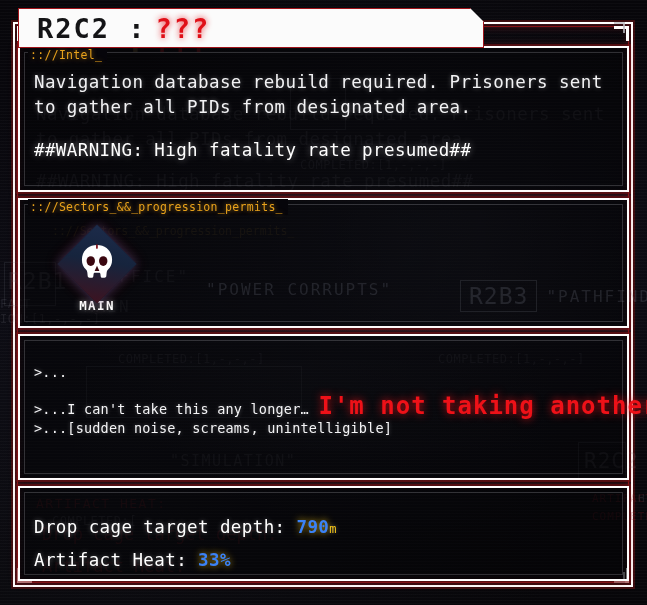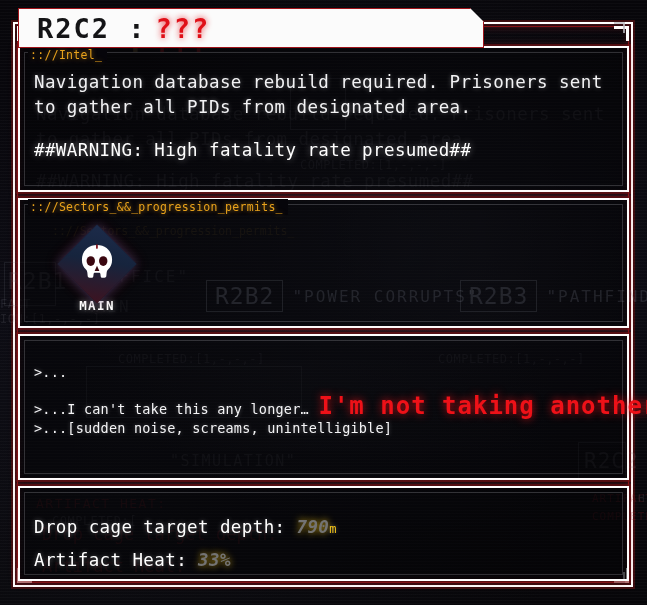--- a/index.html
+++ b/index.html
@@ -180,23 +180,22 @@
   .comm-mix{ display:block; white-space:nowrap; }
 
   
   #panel-metrics{ left:18px; top:486px; width:611px; height:95px; }
   .metric-row{
     color:#ffffff; font-size:17.5px; line-height:31px;
     letter-spacing:.4px; white-space:nowrap;
     text-shadow:0 0 5px rgba(255,255,255,.35);
   }
   .metric-val{
-    color:#737373; font-weight:700;
+    color:#3b82f6; font-weight:700;
     text-shadow:0 0 7px rgba(245,197,24,.8);
-    font-style:italic;
   }
   .metric-unit{ color:#f5c518; font-size:12px; }
 
   
   #ghost-layer{ position:absolute; inset:0; z-index:4; pointer-events:none; }
   .gtxt{
     position:absolute; white-space:nowrap;
     font-family:"DejaVu Sans Mono","Liberation Mono",monospace;
   }
   .g-dim      { color:rgba(128,132,142,.17); }
@@ -292,21 +291,20 @@
             <ellipse cx="22.5" cy="27.5" rx="6.4" ry="7.4" fill="#3a0710"></ellipse>
             <ellipse cx="41.5" cy="27.5" rx="6.4" ry="7.4" fill="#3a0710"></ellipse>
             <path d="M32 34.5l-3.6 8.2h7.2z" fill="#3a0710"></path>
             <rect x="30.6" y="2" width="2.6" height="7" rx="1.2" fill="#7d0d16"></rect>
           </svg>
         </div>
         <div class="node-label">MAIN</div>
       </div>
 
       <div class="ghost-chip" style="left:172px; top:58px;">
-        <span class="ghost-box">R2B2</span>
         <span class="ghost-quote">"POWER CORRUPTS"</span>
       </div>
 
       <div class="ghost-chip" style="left:426px; top:58px;">
         <span class="ghost-box">R2B3</span>
         <span class="ghost-quote">"PATHFINDER"</span>
       </div>
     </div>
   </section>
 

